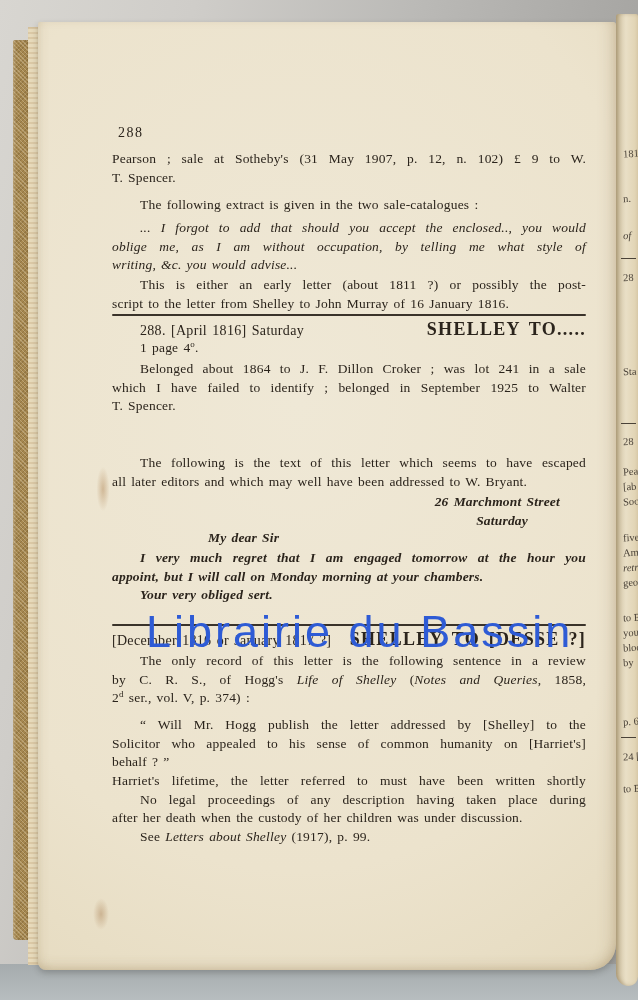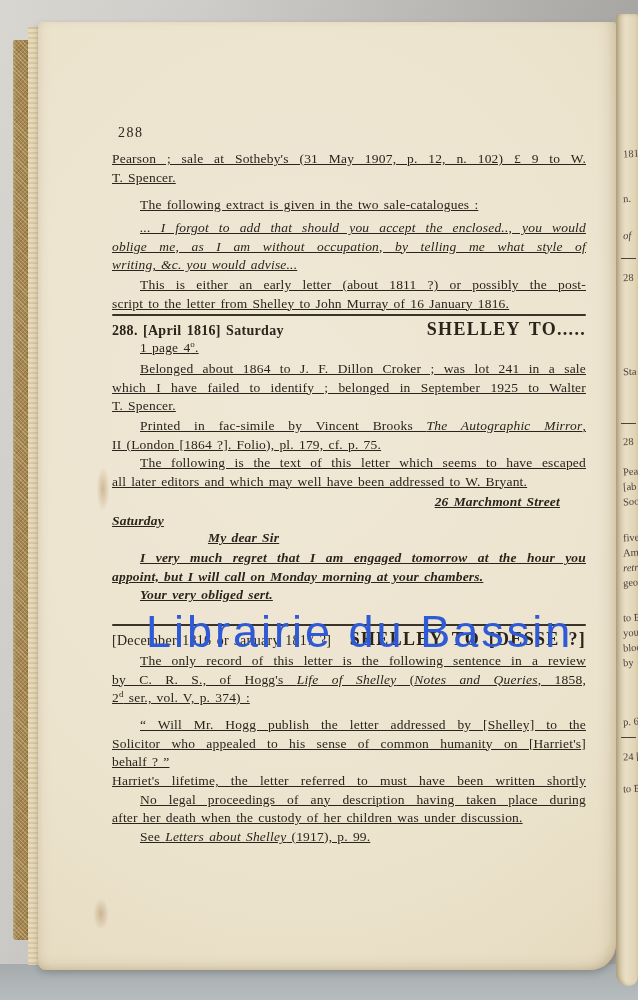--- a/index.html
+++ b/index.html
@@ -36,29 +36,29 @@
   .stain-a{left:94px;top:458px;width:18px;height:62px;
     background:radial-gradient(50% 50% at 50% 50%,rgba(160,110,55,.38),rgba(160,110,55,0) 72%);}
   .stain-b{left:90px;top:892px;width:22px;height:44px;
     background:radial-gradient(50% 50% at 50% 50%,rgba(150,100,50,.35),rgba(150,100,50,0) 72%);}
   .watermark{position:absolute;left:146px;top:606px;z-index:6;white-space:nowrap;
     font-family:"Liberation Sans","DejaVu Sans",sans-serif;font-weight:normal;
     font-size:45px;letter-spacing:3px;}
   .text-layer{position:absolute;inset:0;font-family:"Liberation Serif","DejaVu Serif",serif;
     color:#2b241c;font-size:13.5px;line-height:18.5px;word-spacing:1.5px;letter-spacing:.2px;}
   .pagenum{position:absolute;left:80px;font-size:14px;letter-spacing:1.5px;}
-  .para{position:absolute;left:74px;width:474px;text-decoration:underline;}
+  .para{position:absolute;left:74px;width:474px;}
   .para .jl{text-align:justify;text-align-last:justify;}
   .i{font-style:italic;}
   .bi{font-style:italic;font-weight:bold;}
   .sup{vertical-align:super;font-size:9px;line-height:0;}
   .sc{font-variant:small-caps;letter-spacing:1px;word-spacing:5px;font-size:14.5px;}
   .rule{position:absolute;left:74px;width:474px;height:2px;background:#3a332a;border-radius:1px;}
   .hdrrow{position:absolute;left:74px;width:474px;display:flex;justify-content:space-between;align-items:baseline;}
-  .hdrl{font-weight:bold;font-size:14px;letter-spacing:.3px;}
+  .hdrl{font-weight:normal;font-size:14px;letter-spacing:.3px;margin-left:28px;}
   .hdrl2{font-weight:normal;font-size:14px;letter-spacing:.3px;}
   .caps{font-weight:bold;font-size:18px;letter-spacing:1.3px;word-spacing:3px;}
 </style>
 </head>
 <body>
 
 <div class="photo">
   <div class="floor"></div>
   <div class="cover"></div>
   <div class="edges"></div>
@@ -93,32 +93,28 @@
       </div>
       <div class="para" style="top:317px">
           <div style="text-indent: 28px;"><span>1 page 4</span><span class="sup">o</span><span>.</span></div>
         </div>
 
       <div class="para" style="top:338px">
           <div class="jl" style="text-indent: 28px;"><span>Belonged about 1864 to J. F. Dillon Croker ; was lot 241 in a sale</span></div>
           <div class="jl"><span>which I have failed to identify ; belonged in September 1925 to Walter</span></div>
           <div><span>T. Spencer.</span></div>
         </div>
-      <div class="para" style="top:395px">
-          <div class="jl" style="text-indent: 28px;"><span>Printed in fac-simile by Vincent Brooks </span><span class="i">The Autographic Mirror</span><span>,</span></div>
-          <div><span>II (London [1864 ?]. Folio), pl. 179, cf. p. 75.</span></div>
-        </div>
       <div class="para" style="top:432px">
           <div class="jl" style="text-indent: 28px;"><span>The following is the text of this letter which seems to have escaped</span></div>
           <div><span>all later editors and which may well have been addressed to W. Bryant.</span></div>
         </div>
 
       <div class="para bi" style="top:471px">
           <div style="padding-right: 26px; text-align: right;"><span>26 Marchmont Street</span></div>
-          <div style="padding-right: 58px; text-align: left;"><span>Saturday</span></div>
+          <div style="padding-right: 58px; text-align: right;"><span>Saturday</span></div>
         </div>
       <div class="para bi" style="top:507px">
           <div style="text-indent: 96px;"><span>My dear Sir</span></div>
         </div>
       <div class="para bi" style="top:527px">
           <div class="jl" style="text-indent: 28px;"><span>I very much regret that I am engaged tomorrow at the hour you</span></div>
           <div><span>appoint, but I will call on Monday morning at your chambers.</span></div>
         </div>
       <div class="para bi" style="top:564px">
           <div style="text-indent: 28px;"><span>Your very obliged sert.</span></div>

